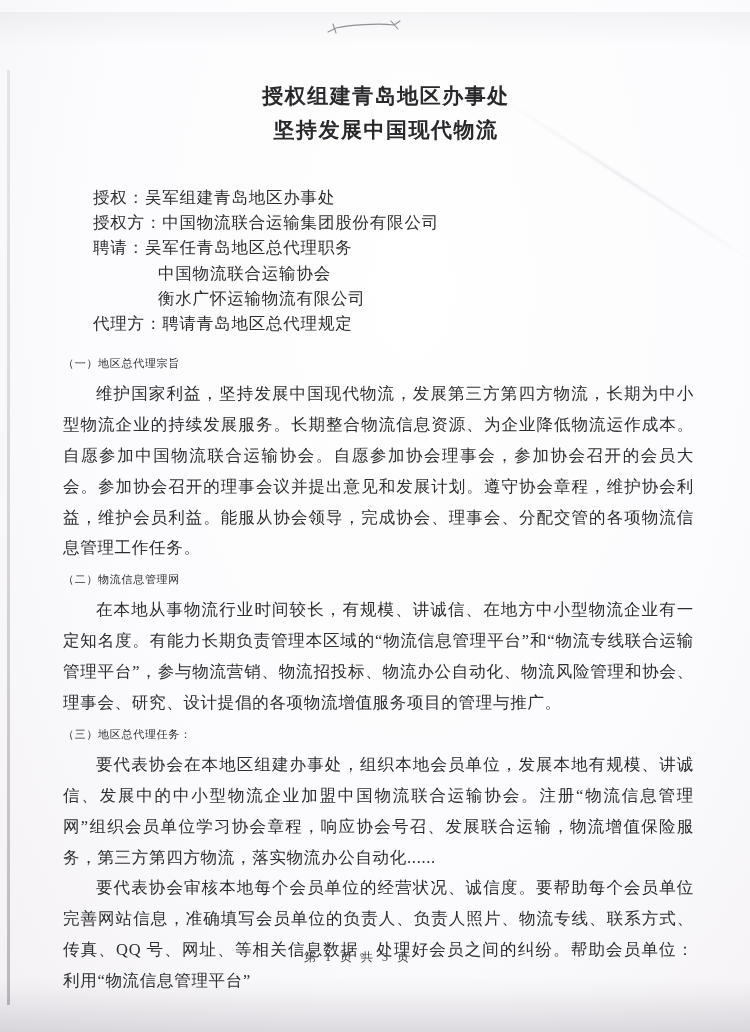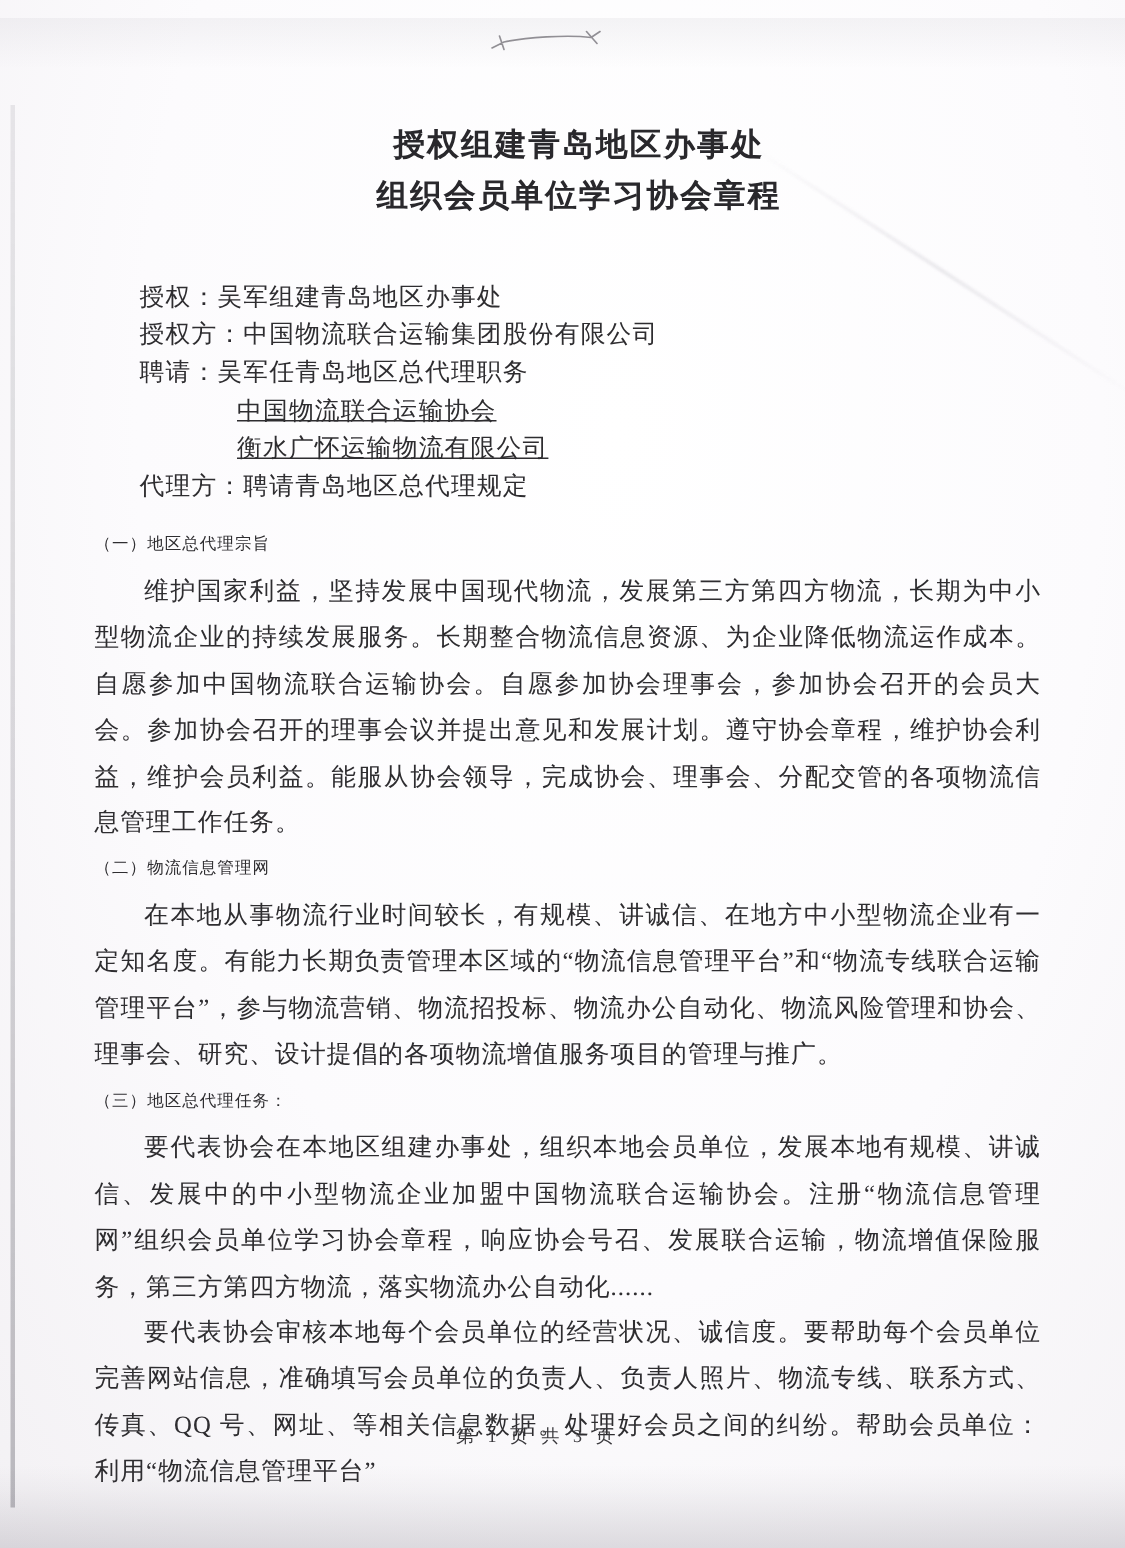--- a/index.html
+++ b/index.html
@@ -76,21 +76,21 @@
   }
   .header-block {
     position: absolute;
     left: 93px; right: 50px;
     top: 185px;
     font-size: 16.5px;
     line-height: 25.2px;
     letter-spacing: 0.8px;
     color: #2e2d30;
   }
-  .header-line.indent { padding-left: 65px; text-decoration: underline; }
+  .header-line.indent { padding-left: 65px; }
   .doc-body {
     position: absolute;
     left: 63px; right: 56px;
     top: 348px;
     font-size: 16.5px;
     line-height: 30.9px;
     letter-spacing: 0.7px;
     text-align: justify;
     color: #2e2d30;
   }
@@ -115,21 +115,21 @@
   <div class="crease-diagonal"></div>
   <div class="left-edge-shadow"></div>
   <svg class="staple-mark" viewBox="0 0 100 30" xmlns="http://www.w3.org/2000/svg">
     <path d="M8,18 l8,-4 M13,10 l3,9 M16,14 C30,11 58,9 74,11 M74,11 l6,-4 M71,7 l7,8" fill="none" stroke="rgba(90,88,95,0.65)" stroke-width="1.1" stroke-linecap="round"></path>
   </svg>
 
   <div class="content">
 
     <div class="title-block">
       <div>授权组建青岛地区办事处</div>
-      <div>组织会员单位学习协会章程</div>
+      <div>坚持发展中国现代物流</div>
     </div>
 
     <div class="header-block">
       <div class="header-line">授权：吴军组建青岛地区办事处</div>
       <div class="header-line">授权方：中国物流联合运输集团股份有限公司</div>
       <div class="header-line">聘请：吴军任青岛地区总代理职务</div>
       <div class="header-line indent">中国物流联合运输协会</div>
       <div class="header-line indent">衡水广怀运输物流有限公司</div>
       <div class="header-line">代理方：聘请青岛地区总代理规定</div>
     </div>

